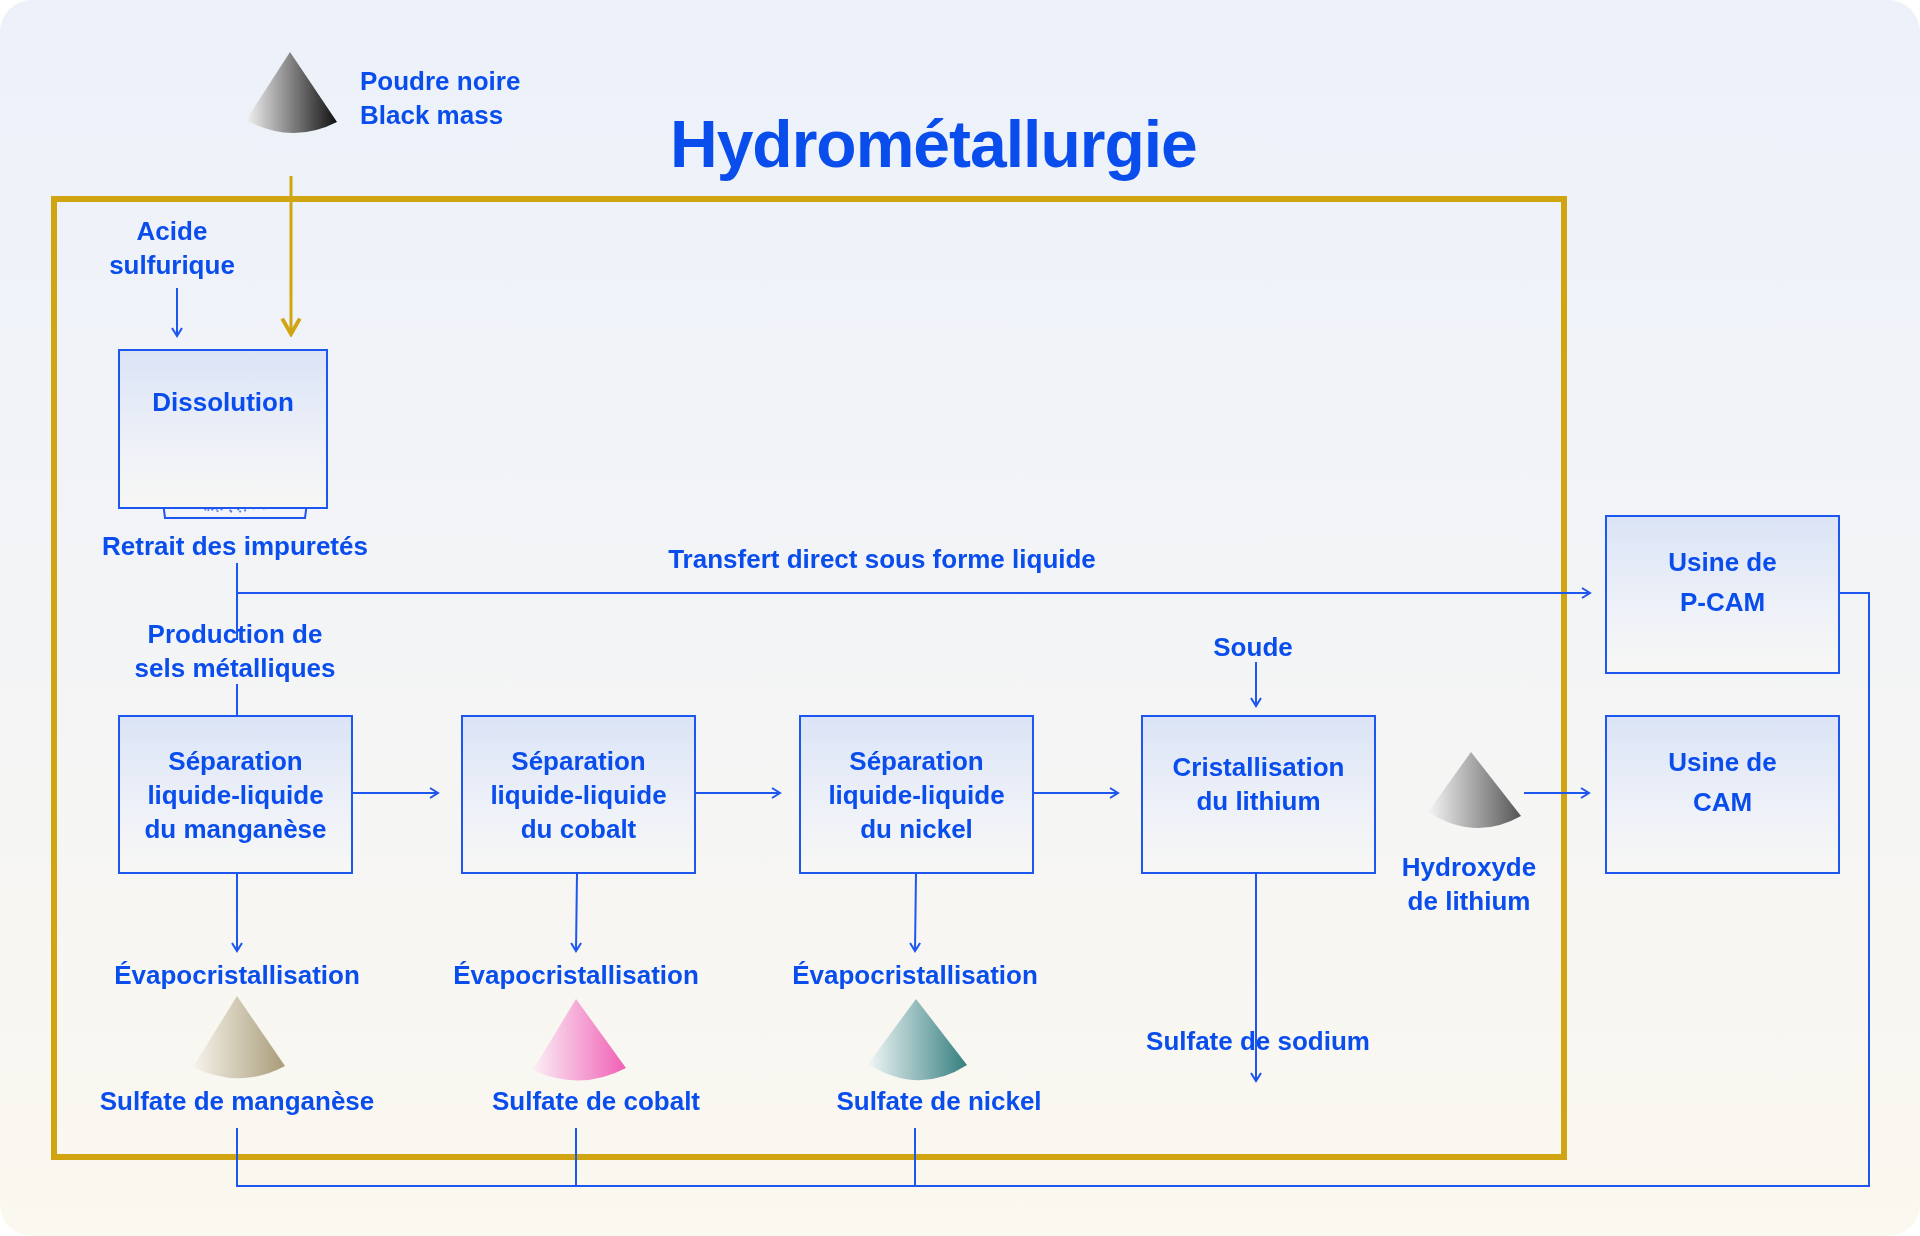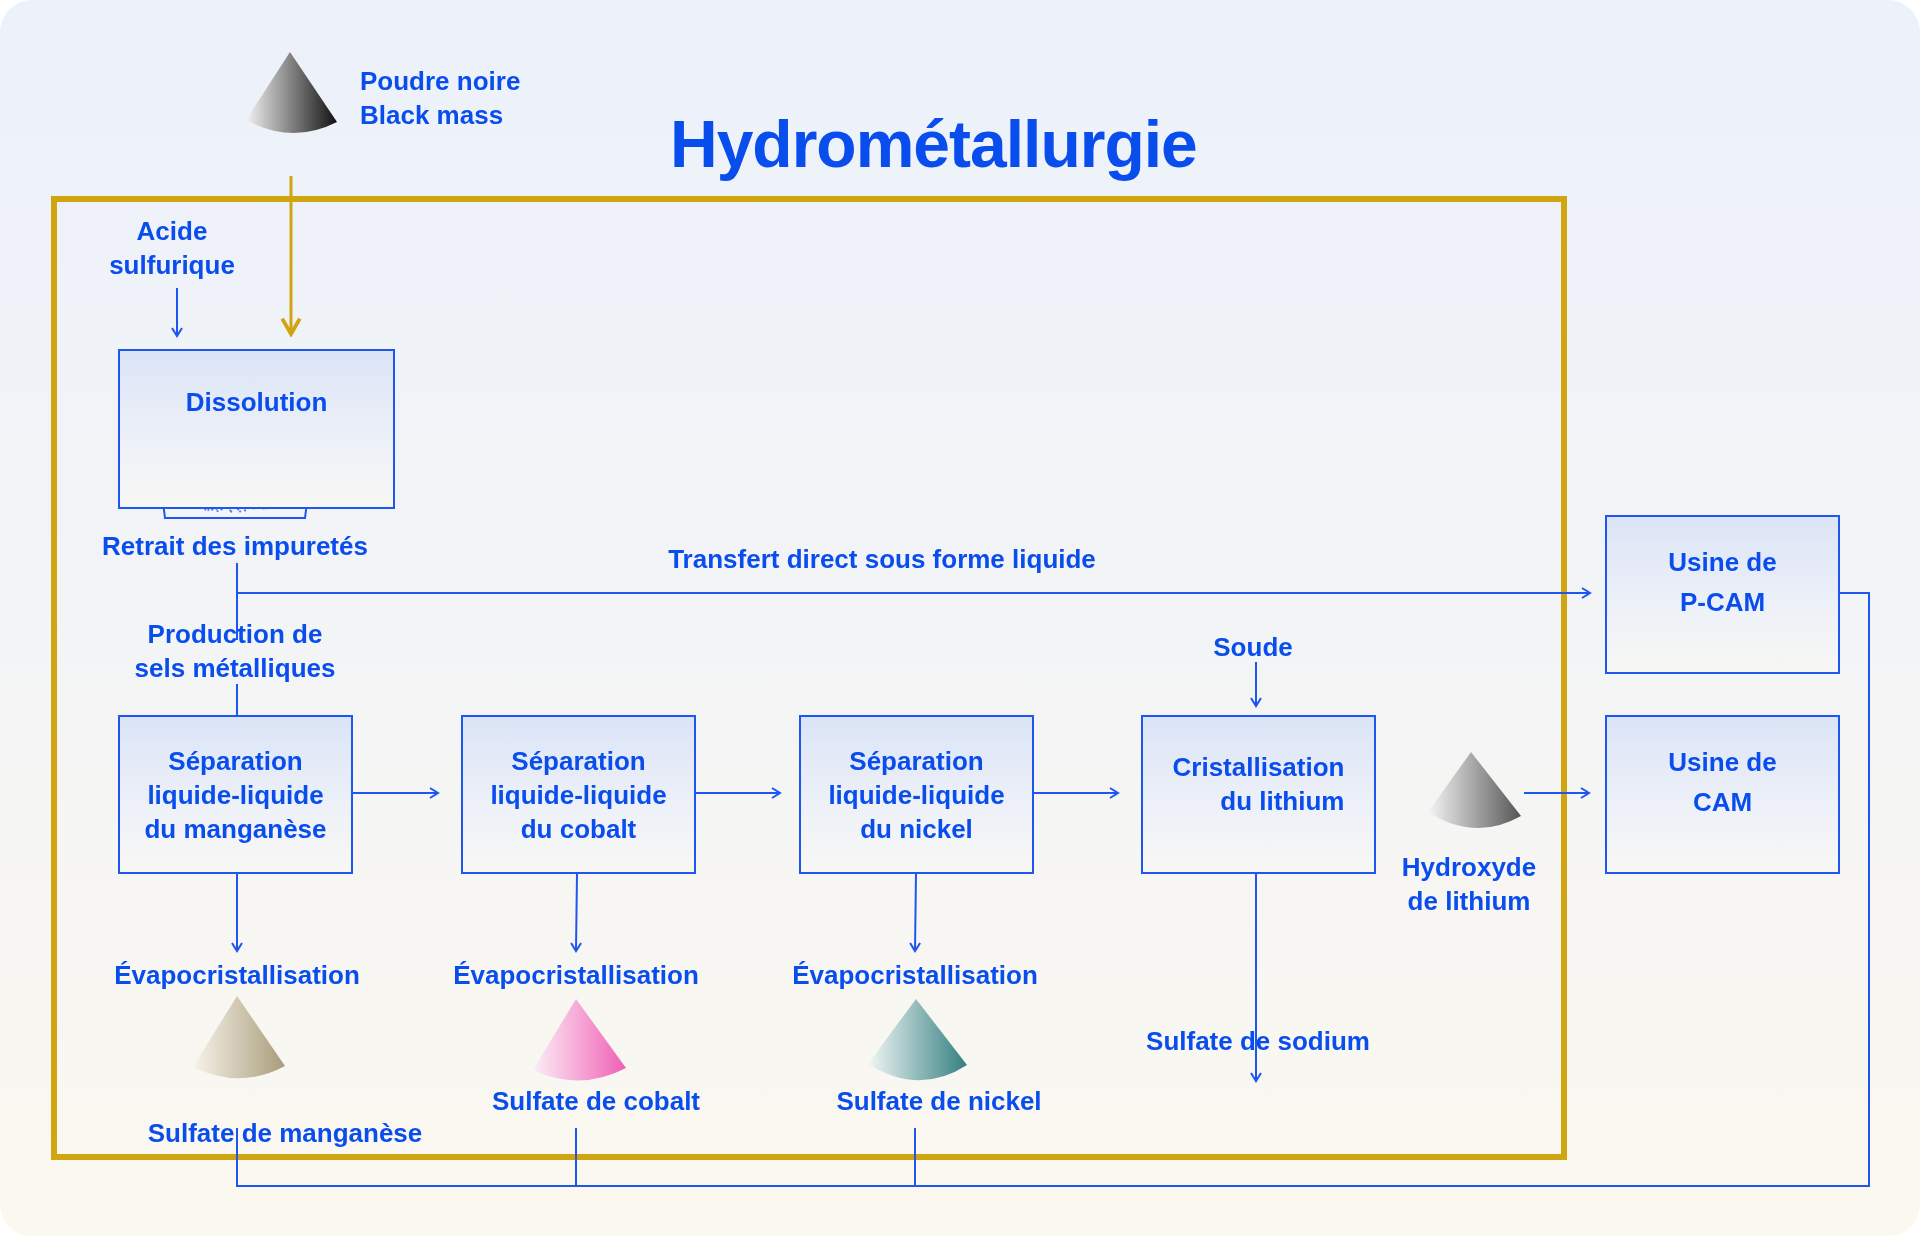--- a/index.html
+++ b/index.html
@@ -391,21 +391,21 @@
     <path d="M1471,752 L1521,816 Q1475,842 1428,812 Z" fill="url(#gLi)"></path>
   </svg>
 
   <div class="title">Hydrométallurgie</div>
   <div class="src-lbl">Poudre noire
 Black mass</div>
 
   <div class="lbl" style="left:172px; top:214px;">Acide
 sulfurique</div>
 
-  <div class="box" style="left:118px; top:349px; width:277px; height:160px; align-items:flex-start; padding-top:34px;">
+  <div class="box" style="left:118px; top:349px; width:210px; height:160px; align-items:flex-start; padding-top:34px;">
     <span>Dissolution</span>
   </div>
 
   <div class="lbl" style="left:235px; top:529px;">Retrait des impuretés</div>
   <div class="lbl" style="left:235px; top:617px;">Production de
 sels métalliques</div>
   <div class="lbl" style="left:882px; top:542px;">Transfert direct sous forme liquide</div>
   <div class="lbl" style="left:1253px; top:630px;">Soude</div>
 
   <div class="box" style="left:118px; top:715px; width:235px; height:159px;">
@@ -416,39 +416,39 @@
   <div class="box" style="left:461px; top:715px; width:235px; height:159px;">
     <span>Séparation
 liquide-liquide
 du cobalt</span>
   </div>
   <div class="box" style="left:799px; top:715px; width:235px; height:159px;">
     <span>Séparation
 liquide-liquide
 du nickel</span>
   </div>
-  <div class="box" style="left:1141px; top:715px; width:235px; height:159px; padding-bottom:22px;text-align:right;">
+  <div class="box" style="left:1141px; top:715px; width:235px; height:159px; padding-bottom:22px;">
     <span>Cristallisation
 du lithium</span>
   </div>
 
   <div class="box" style="left:1605px; top:515px; width:235px; height:159px; padding-bottom:26px;">
     <span style="line-height:40px;">Usine de
 P-CAM</span>
   </div>
   <div class="box" style="left:1605px; top:715px; width:235px; height:159px; padding-bottom:26px;">
     <span style="line-height:40px;">Usine de
 CAM</span>
   </div>
 
   <div class="lbl" style="left:1469px; top:850px;">Hydroxyde
 de lithium</div>
 
   <div class="lbl" style="left:237px; top:958px;">Évapocristallisation</div>
   <div class="lbl" style="left:576px; top:958px;">Évapocristallisation</div>
   <div class="lbl" style="left:915px; top:958px;">Évapocristallisation</div>
 
-  <div class="lbl" style="left:237px; top:1116px;margin-left:48px;">Sulfate de manganèse</div>
+  <div class="lbl" style="left:237px; top:1084px;">Sulfate de manganèse</div>
   <div class="lbl" style="left:552px; top:1084px;margin-left:44px;">Sulfate de cobalt</div>
   <div class="lbl" style="left:915px; top:1084px;margin-left:24px;">Sulfate de nickel</div>
   <div class="lbl" style="left:1258px; top:1024px;">Sulfate de sodium</div>
 
 </div>
 
 </body></html>

